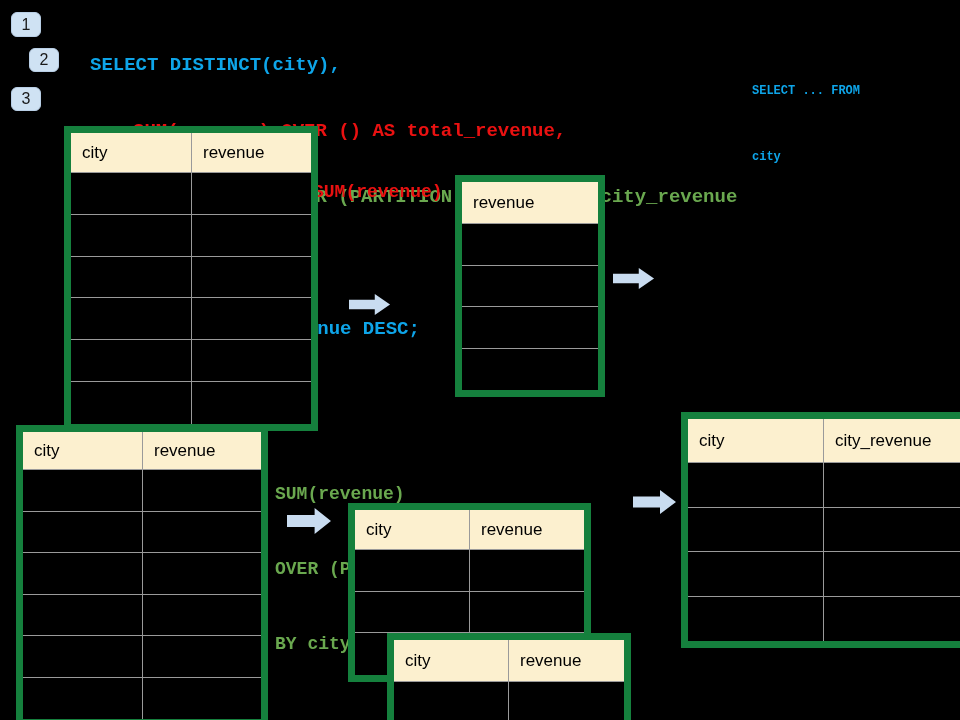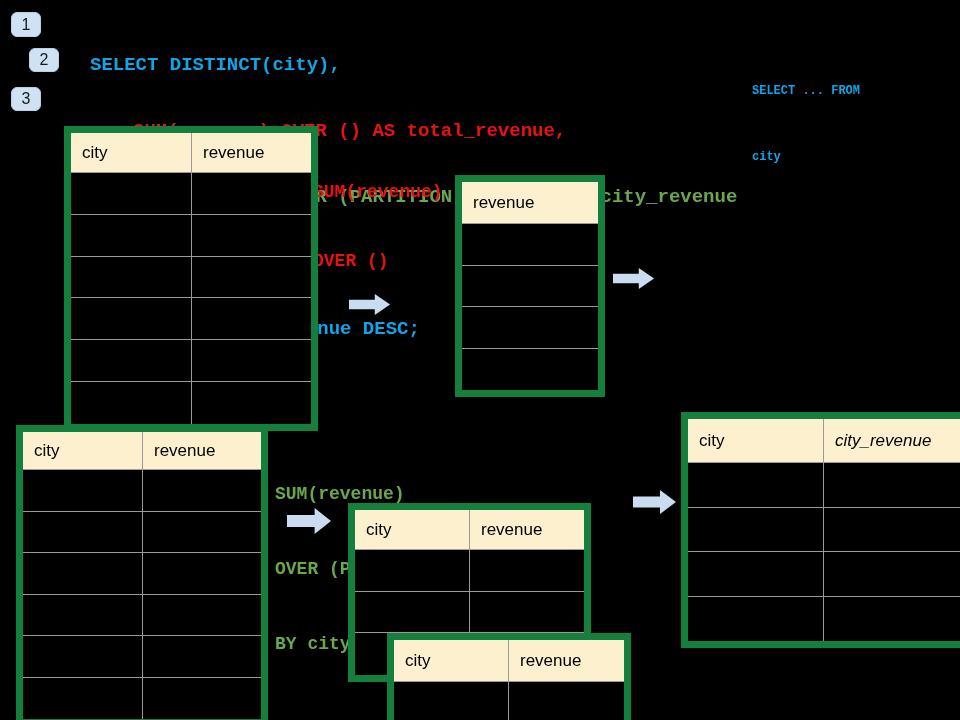--- a/index.html
+++ b/index.html
@@ -55,21 +55,21 @@
 
   #tbl-partition-step{left:348px;top:503px;}
   #tbl-partition-step .c0{width:115px;} #tbl-partition-step .c1{width:114px;}
   #tbl-partition-step .th{height:40px;} #tbl-partition-step .td{height:41.7px;}
 
   #tbl-partition-front{left:387px;top:633px;z-index:5;}
   #tbl-partition-front .c0{width:115px;} #tbl-partition-front .c1{width:115px;}
   #tbl-partition-front .th{height:42px;} #tbl-partition-front .td{height:41.5px;}
 
   #tbl-city-result{left:681px;top:412px;}
-  #tbl-city-result .c0{width:136px;} #tbl-city-result .c1{width:136px;font-style:italic;}
+  #tbl-city-result .c0{width:136px;} #tbl-city-result .c1{width:136px;}
   #tbl-city-result .th{height:44px;} #tbl-city-result .td{height:44.5px;}
 
   
   .arrow{position:absolute;}
   .arrow polygon{fill:#C9DCF0;}
   #arrow-1{left:349px;top:293px;width:42px;height:23px;}
   #arrow-2{left:613px;top:267px;width:42px;height:23px;}
   #arrow-3{left:287px;top:507px;width:45px;height:28px;}
   #arrow-4{left:633px;top:489px;width:44px;height:26px;}
 </style>
@@ -90,21 +90,20 @@
     <div class="ln purple ind2">ORDER by city_revenue DESC;</div>
   </div>
 
   <div class="code purple" id="side-note">
     <div>SELECT ... FROM</div>
     <div>city</div>
   </div>
 
   <div class="code red" id="caption-total">
     <div>SUM(revenue)</div>
-    <div>OVER ()</div>
   </div>
 
   <div class="code green" id="caption-partition">
     <div>SUM(revenue)</div>
     <div>OVER (PARTITION</div>
     <div>BY city)</div>
   </div>
 
   <div class="tbl" id="tbl-source-top">
     <div class="trow">

